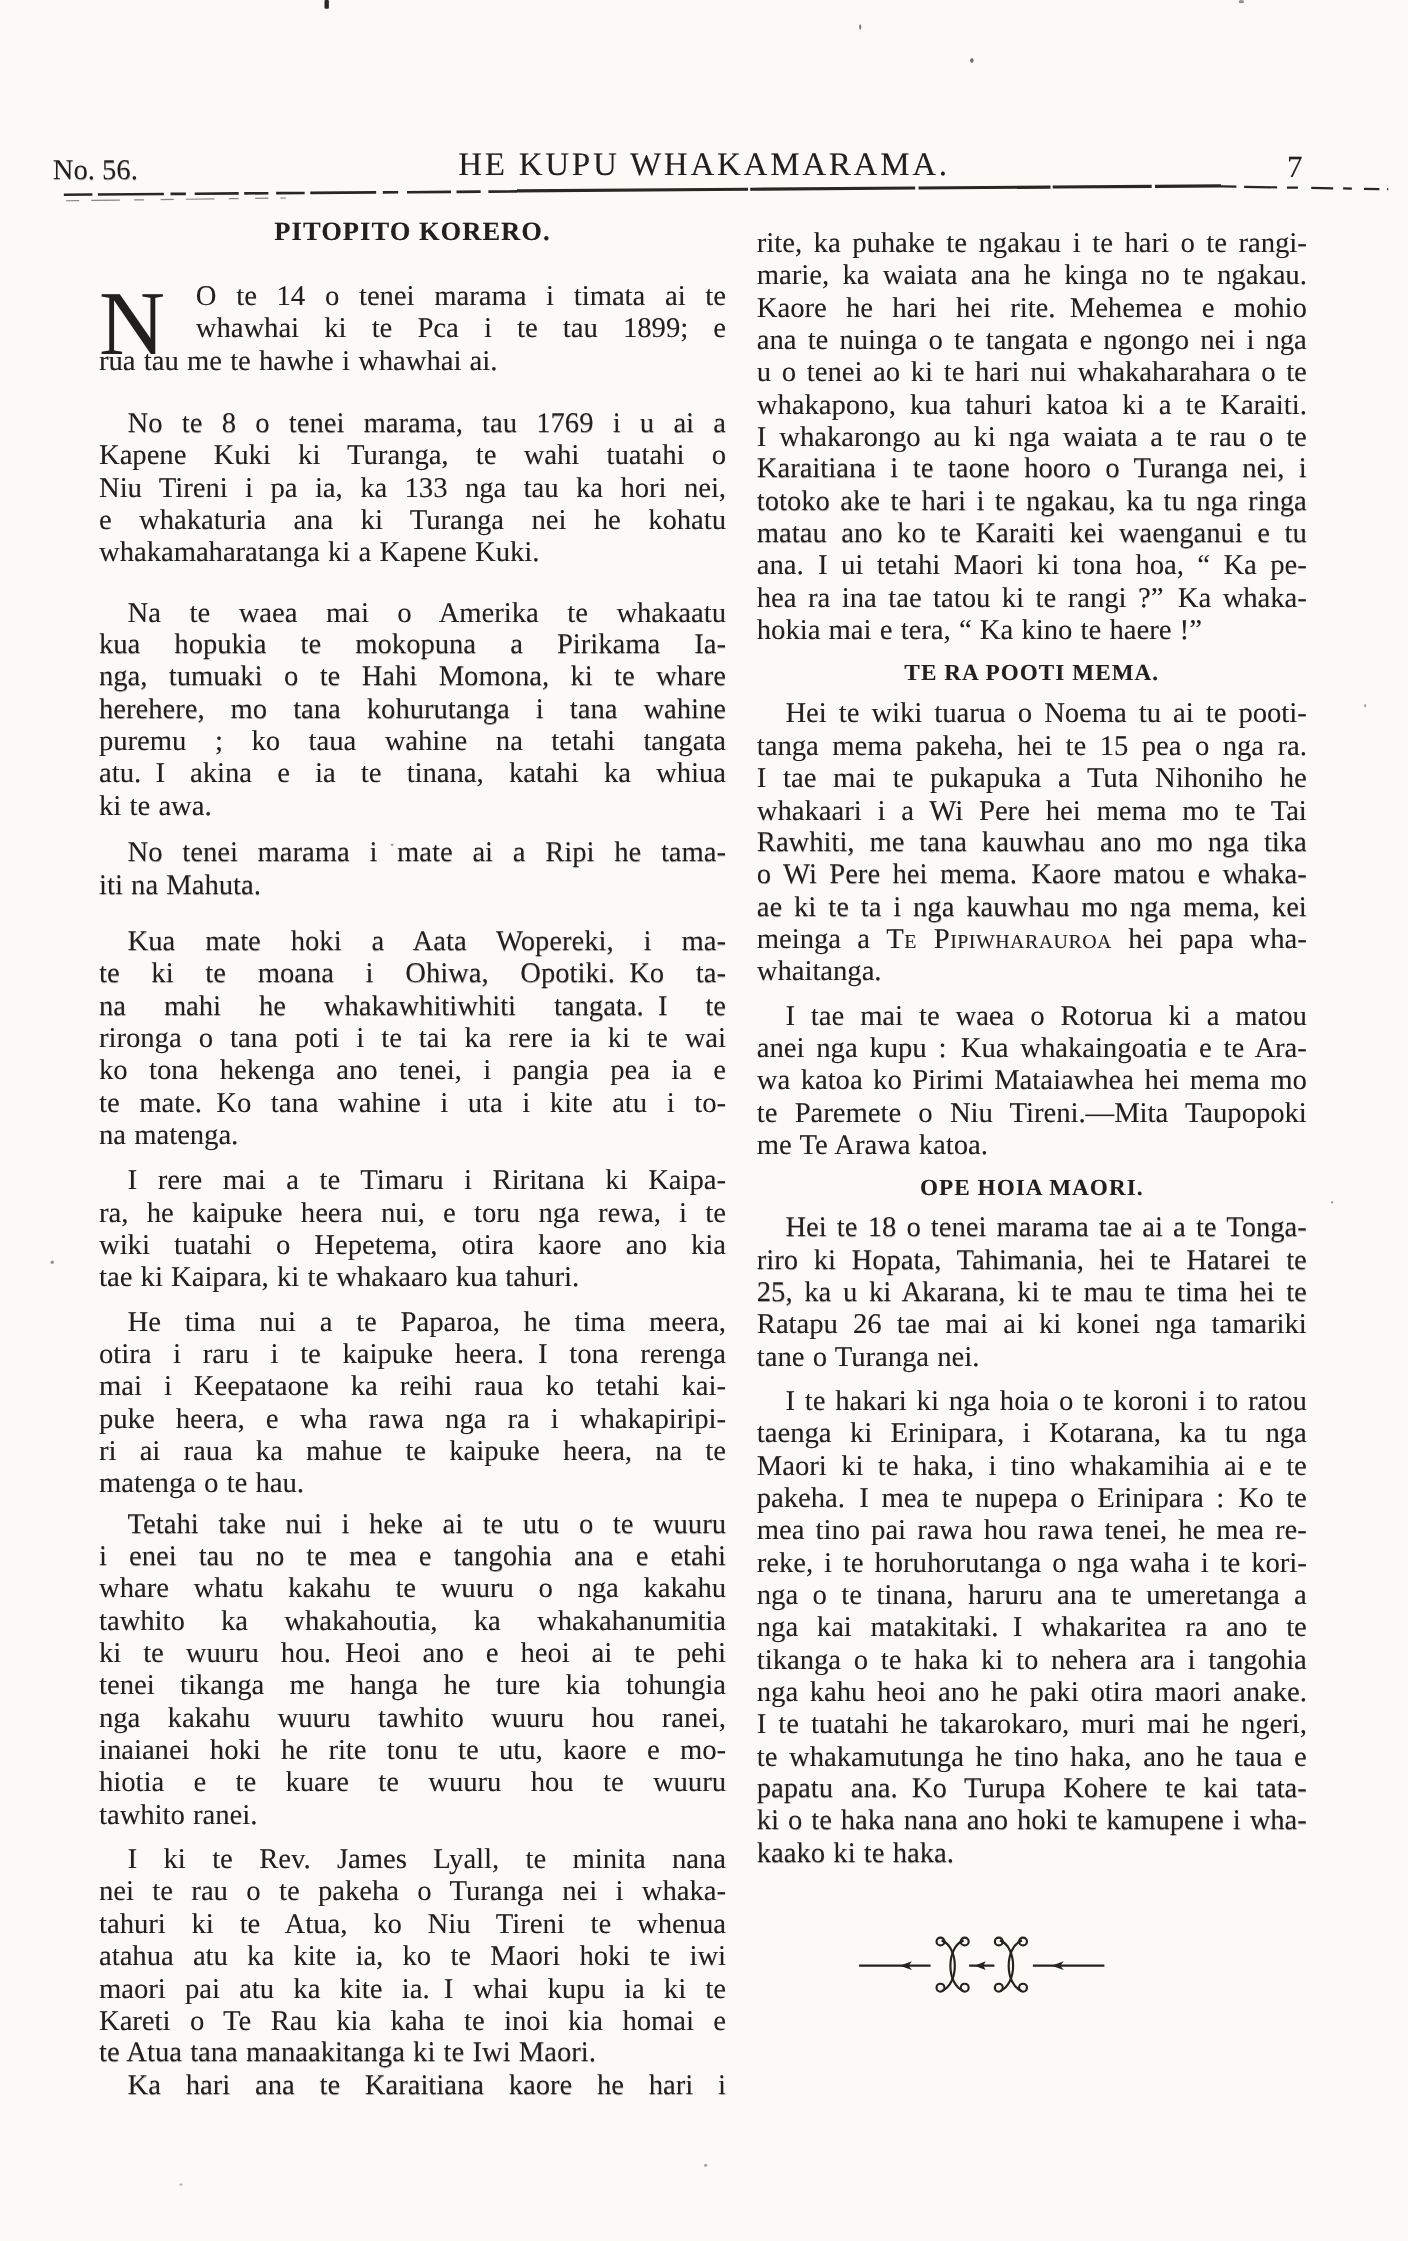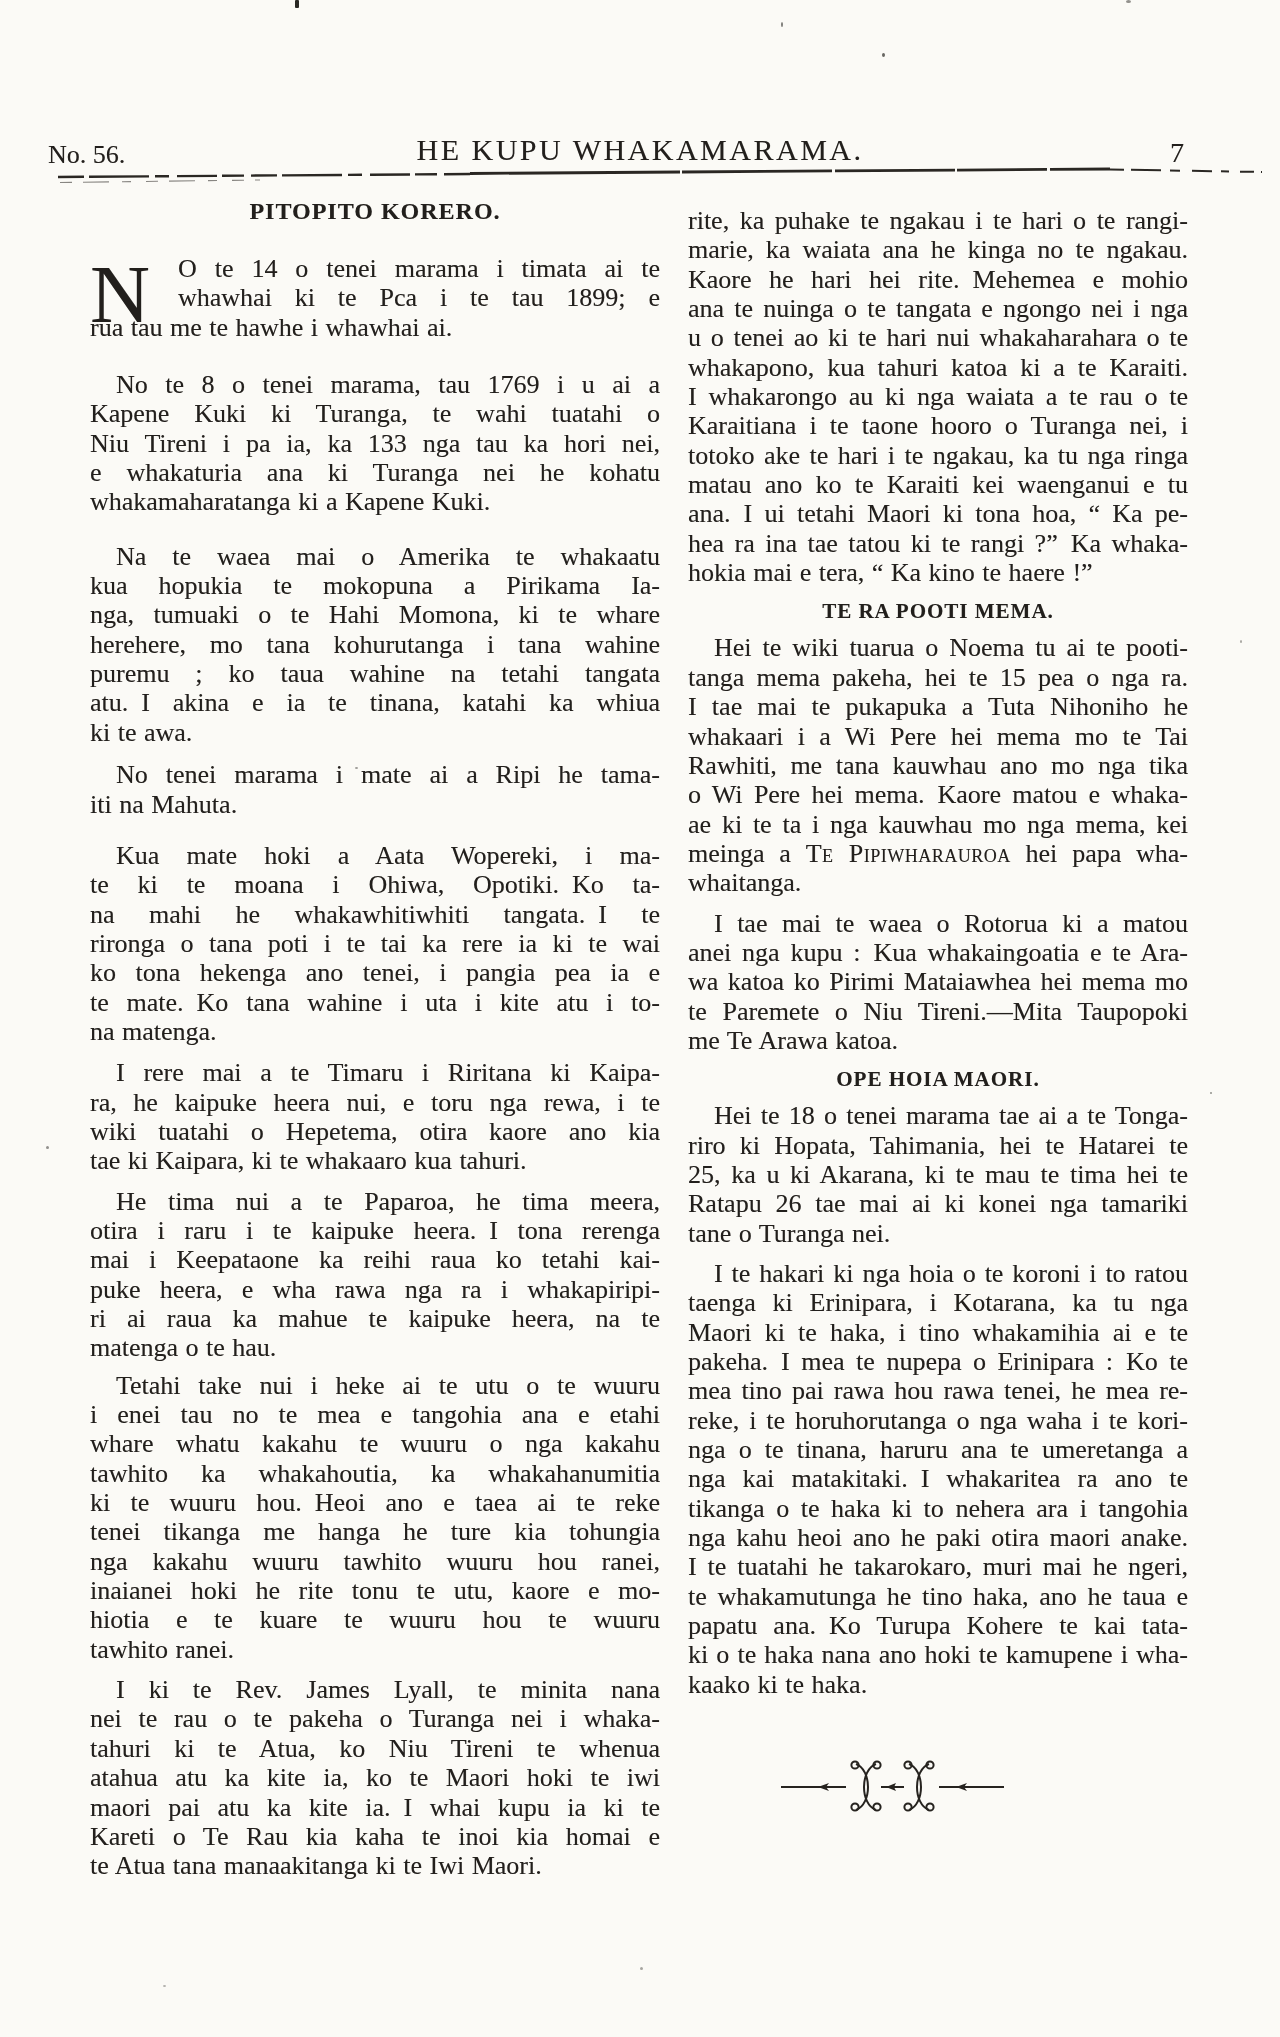--- a/index.html
+++ b/index.html
@@ -119,35 +119,38 @@
         <div class="tline">mai i Keepataone ka reihi raua ko tetahi kai-</div>
         <div class="tline">puke heera, e wha rawa nga ra i whakapiripi-</div>
         <div class="tline">ri ai raua ka mahue te kaipuke heera, na te</div>
         <div class="tline last">matenga o te hau.</div>
       </div>
       <div class="para" style="margin-bottom: 11px;">
         <div class="tline first">Tetahi take nui i heke ai te utu o te wuuru</div>
         <div class="tline">i enei tau no te mea e tangohia ana e etahi</div>
         <div class="tline">whare whatu kakahu te wuuru o nga kakahu</div>
         <div class="tline">tawhito ka whakahoutia, ka whakahanumitia</div>
-        <div class="tline">ki te wuuru hou. Heoi ano e taea ai te reke</div>
+        <div class="tline">ki te wuuru hou. Heoi ano e heoi ai te pehi</div>
         <div class="tline">tenei tikanga me hanga he ture kia tohungia</div>
         <div class="tline">nga kakahu wuuru tawhito wuuru hou ranei,</div>
         <div class="tline">inaianei hoki he rite tonu te utu, kaore e mo-</div>
         <div class="tline">hiotia e te kuare te wuuru hou te wuuru</div>
         <div class="tline last">tawhito ranei.</div>
       </div>
       <div class="para" style="margin-bottom: 0px;">
         <div class="tline first">I ki te Rev. James Lyall, te minita nana</div>
         <div class="tline">nei te rau o te pakeha o Turanga nei i whaka-</div>
         <div class="tline">tahuri ki te Atua, ko Niu Tireni te whenua</div>
         <div class="tline">atahua atu ka kite ia, ko te Maori hoki te iwi</div>
         <div class="tline">maori pai atu ka kite ia. I whai kupu ia ki te</div>
         <div class="tline">Kareti o Te Rau kia kaha te inoi kia homai e</div>
         <div class="tline last">te Atua tana manaakitanga ki te Iwi Maori.</div>
+      </div>
+      <div class="para" style="margin-bottom: 0px;">
+        <div class="tline first">Ka hari ana te Karaitiana kaore he hari i</div>
       </div>
     </div>
 </div>
 
 <div class="col col-right ink">
   <div>
       <div class="para" style="margin-bottom: 10px;">
         <div class="tline">rite, ka puhake te ngakau i te hari o te rangi-</div>
         <div class="tline">marie, ka waiata ana he kinga no te ngakau.</div>
         <div class="tline">Kaore he hari hei rite. Mehemea e mohio</div>

